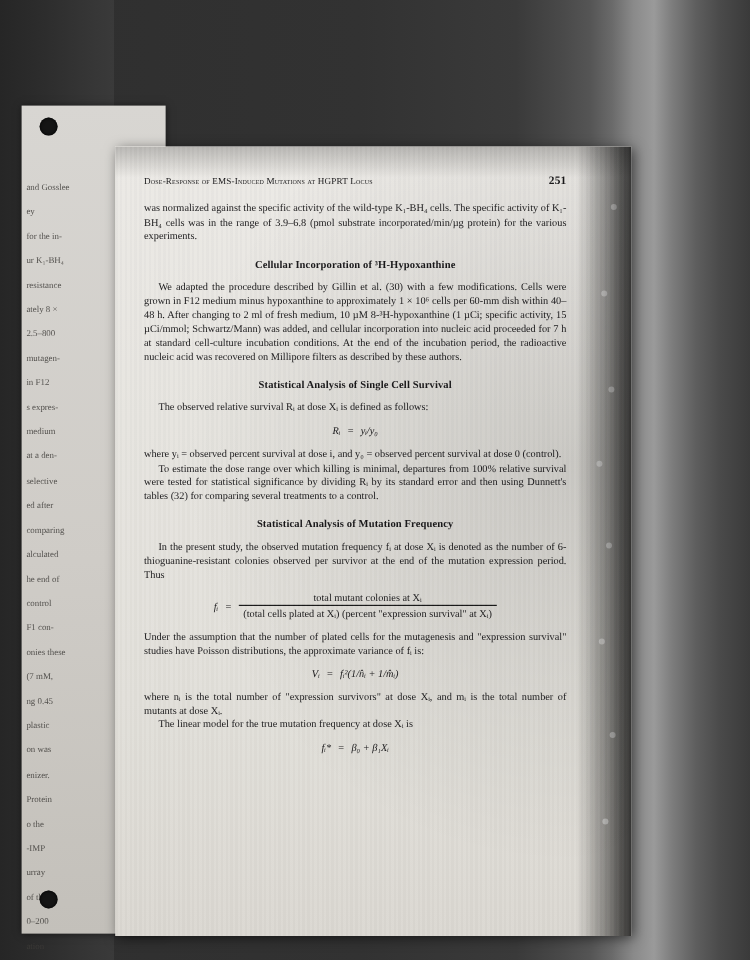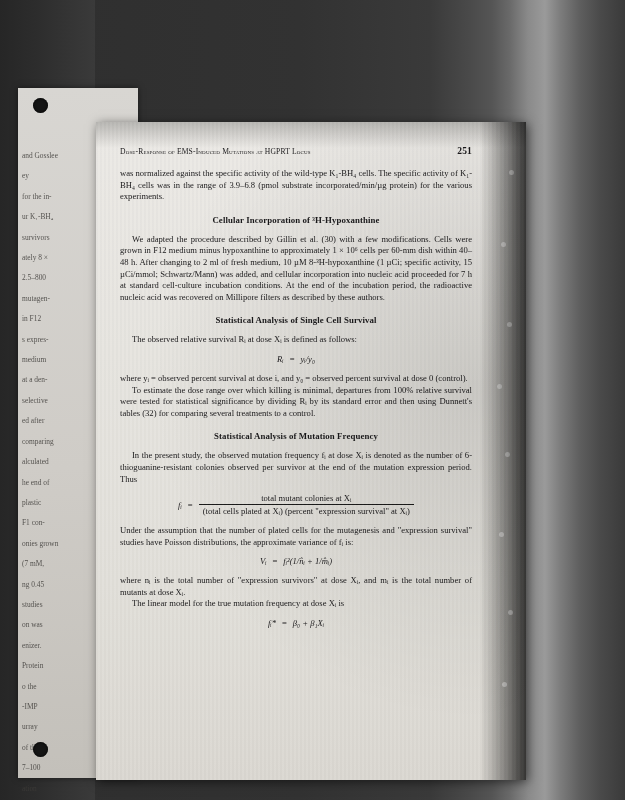--- a/index.html
+++ b/index.html
@@ -117,47 +117,47 @@
 <div class="scan">
   <div class="backdrop-bands"></div>
   <div class="left-strip"></div>
 
   <div class="page-under"></div>
   <div class="page-under-text" id="bleed">
       <p>and Gosslee</p>
       <p>ey</p>
       <p>for the in-</p>
       <p>ur K₁-BH₄</p>
-      <p>survivors</p>
+      <p>resistance</p>
       <p>ately 8 ×</p>
       <p>2.5–800</p>
       <p>mutagen-</p>
       <p>in F12</p>
       <p>s expres-</p>
       <p>medium</p>
       <p>at a den-</p>
       <p>selective</p>
       <p>ed after</p>
       <p>comparing</p>
       <p>alculated</p>
       <p>he end of</p>
-      <p>plastic</p>
+      <p>control</p>
       <p>F1 con-</p>
-      <p>onies grown</p>
+      <p>onies these</p>
       <p>(7 mM,</p>
       <p>ng 0.45</p>
-      <p>studies</p>
+      <p>plastic</p>
       <p>on was</p>
       <p>enizer.</p>
       <p>Protein</p>
       <p>o the</p>
       <p>-IMP</p>
       <p>urray</p>
       <p>of the</p>
-      <p>7–100</p>
+      <p>0–200</p>
       <p>ation</p>
     </div>
 
   <div class="hole h1"></div>
   <div class="hole h2"></div>
 
   <div class="page">
     <div class="content">
 
       <div class="runhead">

